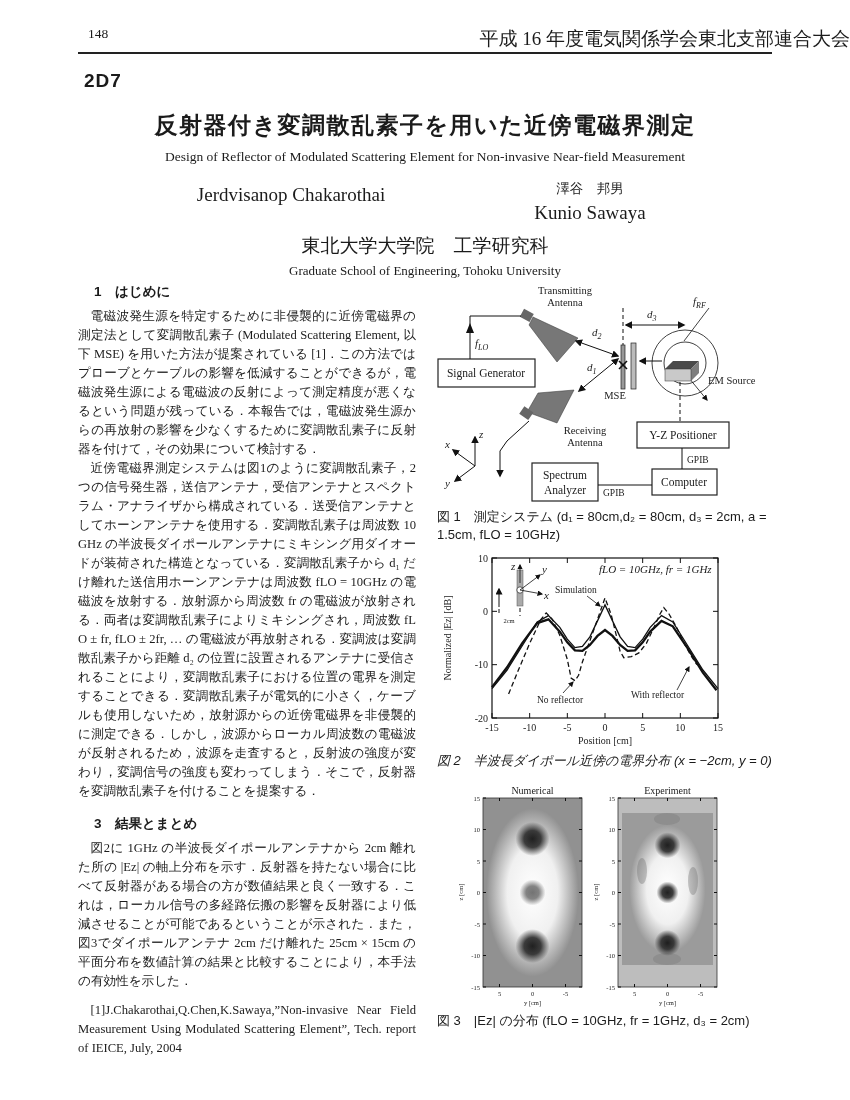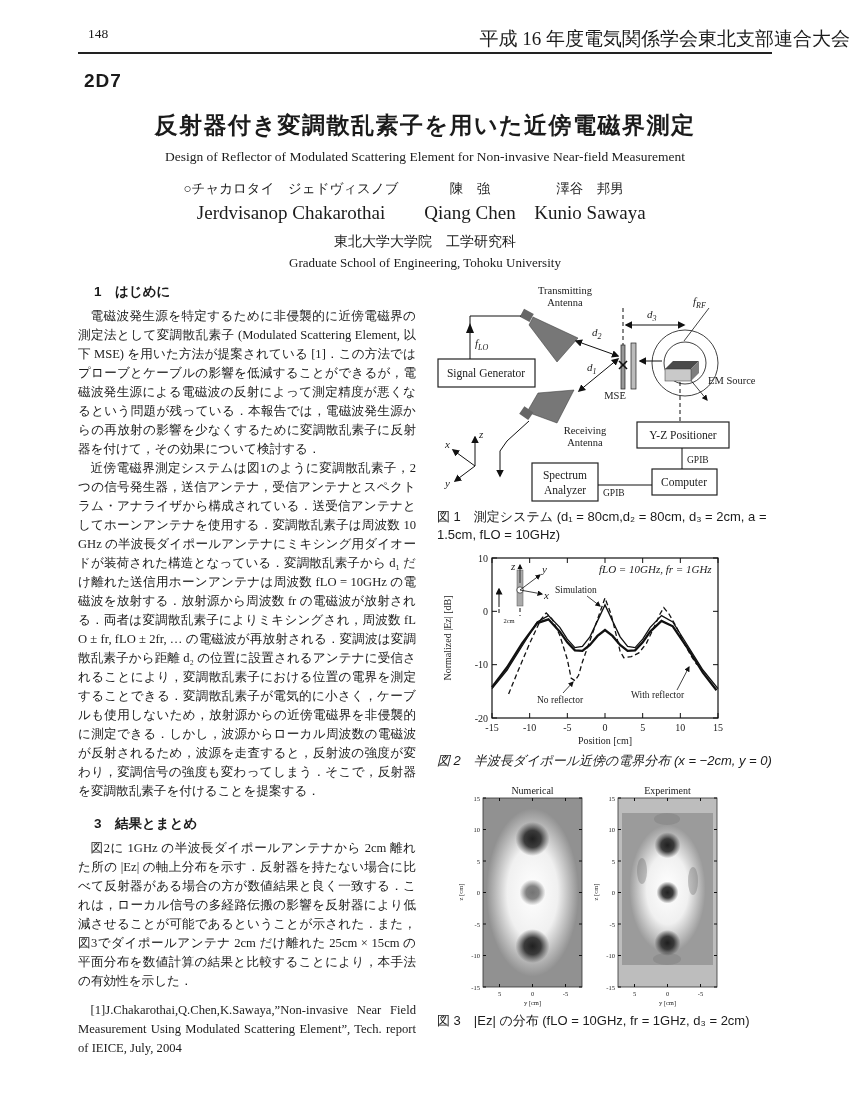--- a/index.html
+++ b/index.html
@@ -14,21 +14,21 @@
   
   .title-ja{left:0;right:0;top:110px;text-align:center;font-size:23px;font-weight:600;letter-spacing:1.5px;
             font-family:"Liberation Sans","DejaVu Sans",sans-serif;}
   .title-en{left:0;right:0;top:149px;text-align:center;font-size:13.5px;}
   
   .author{top:180px;text-align:center;}
   .author .ja{font-size:13.5px;font-family:"Liberation Sans","DejaVu Sans",sans-serif;}
   .author .en{font-size:19px;margin-top:4px;}
   .a1{left:176px;width:230px;} .a2{left:420px;width:100px;} .a3{left:530px;width:120px;}
   .affil{left:0;right:0;top:233px;text-align:center;}
-  .affil .ja{font-size:14px;font-family:Liberation Sans, sans-serif;}
+  .affil .ja{font-size:19px;font-family:Liberation Sans, sans-serif;}
   .affil .en{font-size:13px;margin-top:4px;}
   
   .col-left{left:78px;top:283px;width:338px;}
   .col-right{left:437px;top:283px;width:338px;}
   .col-left h2{margin:14px 16px 6px;font-size:13.5px;font-family:"Liberation Sans","DejaVu Sans",sans-serif;font-weight:bold;}
   .col-left h2:first-child{margin-top:0;}
   .col-left p{margin:0;font-size:12.6px;line-height:19px;text-align:justify;text-indent:1em;word-break:break-all;}
   .col-left p.ref{margin-top:10px;}
   .caption{position:absolute;width:338px;font-size:13px;line-height:17.5px;
            font-family:"Liberation Sans","DejaVu Sans",sans-serif;}
@@ -58,26 +58,21 @@
 
   <div class="abs pagenum">148</div>
   <div class="abs confname">平成 16 年度電気関係学会東北支部連合大会</div>
   <div class="abs rule"></div>
   <div class="abs paperid">2D7</div>
 
   <div class="abs title-ja">反射器付き変調散乱素子を用いた近傍電磁界測定</div>
   <div class="abs title-en">Design of Reflector of Modulated Scattering Element for Non-invasive Near-field Measurement</div>
 
   <div class="abs author a1">
-    <div class="ja">○チャカロタイ　ジェドヴィスノブ</div>
     <div class="en">Jerdvisanop Chakarothai</div>
-  </div>
-  <div class="abs author a2">
-    <div class="ja">陳　強</div>
-    <div class="en">Qiang Chen</div>
   </div>
   <div class="abs author a3">
     <div class="ja">澤谷　邦男</div>
     <div class="en">Kunio Sawaya</div>
   </div>
   <div class="abs affil">
     <div class="ja">東北大学大学院　工学研究科</div>
     <div class="en">Graduate School of Engineering, Tohoku University</div>
   </div>
 

